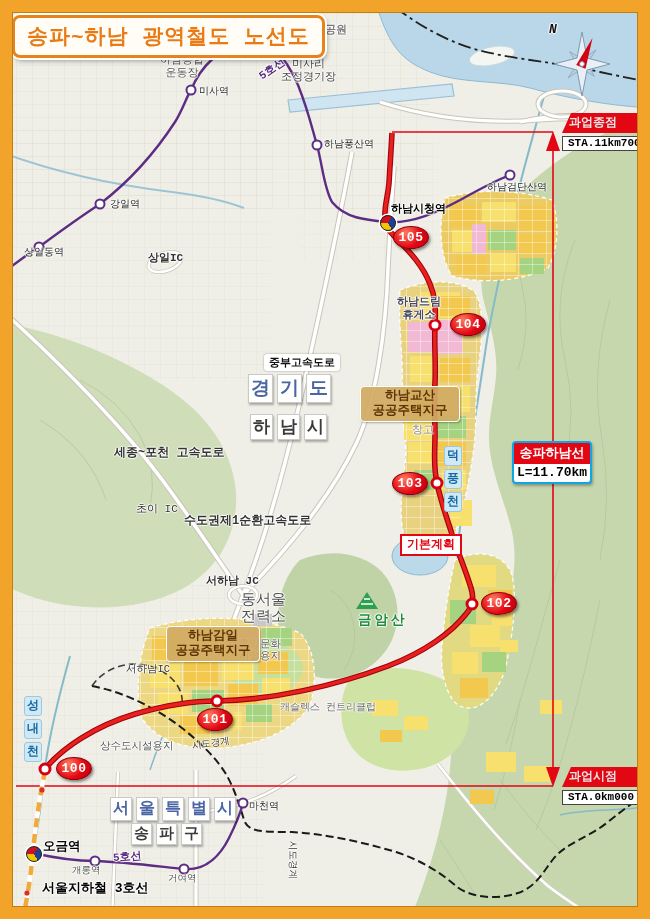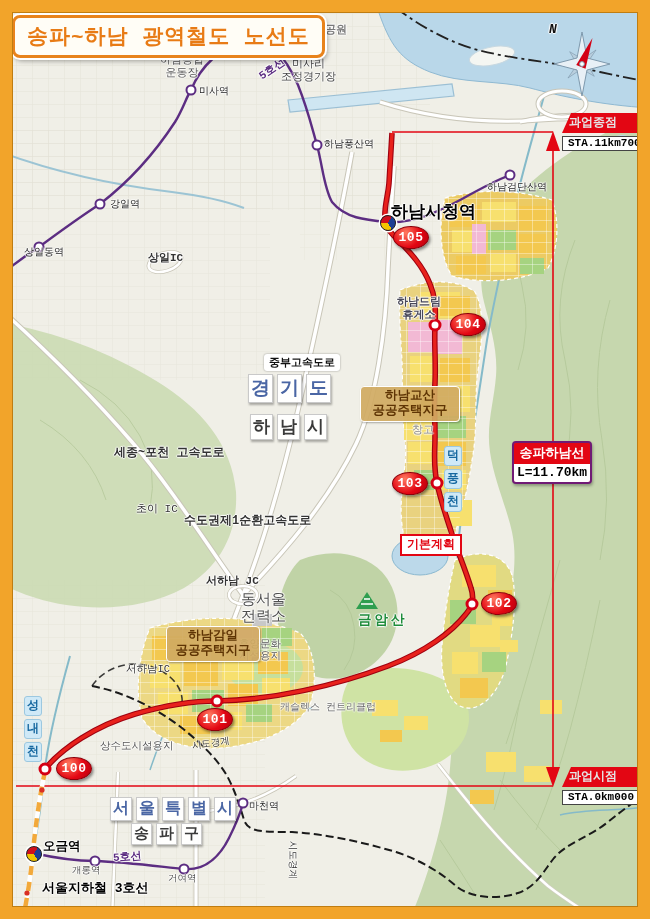--- a/index.html
+++ b/index.html
@@ -21,21 +21,21 @@
        display:flex;align-items:center;justify-content:center;
        box-shadow:1.5px 2px 3px rgba(0,0,0,.45);letter-spacing:.5px;}
   .xfer{position:absolute;z-index:29;width:14px;height:14px;border-radius:50%;
        background:conic-gradient(from -90deg,#d0101c 0 120deg,#1d3f94 0 240deg,#f2c500 0);
        border:1.5px solid #222;box-shadow:0 0 0 1.5px #fff;}
   .flag-name{background:#e30613;color:#e5e5e5;font-weight:bold;font-size:12px;padding:1px 7px 2px;
        clip-path:polygon(9px 0,100% 0,100% 100%,0 100%);text-shadow:none;}
   .flag-sta{background:#fff;border:1px solid #444;color:#000;font-weight:bold;font-size:11px;
        padding:0 5px 1px;text-shadow:none;margin-top:1px;display:inline-block;}
   .ep{position:absolute;z-index:35;}
-  .line-info{position:absolute;z-index:35;border:2px solid #701a75;border-radius:4px;overflow:hidden;
+  .line-info{position:absolute;z-index:35;border:2px solid #0ea5e9;border-radius:4px;overflow:hidden;
        width:76px;background:#be185d;box-shadow:1px 2px 3px rgba(0,0,0,.3);}
   .line-info .nm{background:#e30613;color:#fff;font-size:13px;font-weight:bold;text-align:center;padding:1px 0 2px;}
   .line-info .ln{background:#fff;color:#000;font-size:13px;font-weight:bold;text-align:center;padding:1px 0 2px;}
   .plan-box{position:absolute;z-index:30;background:#fff;border:2px solid #e30613;color:#e30613;
        font-size:12px;font-weight:bold;padding:0 5px 1px;text-shadow:none;}
   .zone-box{position:absolute;z-index:25;background:rgba(208,170,98,.92);border:1px solid #fff;
        border-radius:4px;color:#5e3404;font-weight:bold;font-size:12.5px;text-align:center;
        padding:2px 6px;line-height:1.2;text-shadow:none;white-space:pre-line;
        box-shadow:1px 1px 2px rgba(0,0,0,.3);}
   .road-box{position:absolute;z-index:22;background:#fff;border-radius:3px;color:#111;
@@ -396,21 +396,21 @@
   <div class="lbl" style="left:346px;top:613px;font-size:13.5px;font-weight:bold;color:#1f8c3b;letter-spacing:3px;margin-left:12px;">금암산</div>
 
   <div class="road-box" style="left:264px;top:354px;">중부고속도로</div>
   <div class="lbl" style="left:114px;top:447px;font-size:12px;font-weight:bold;">세종~포천 고속도로</div>
   <div class="lbl" style="left:184px;top:515px;font-size:12px;font-weight:bold;">수도권제1순환고속도로</div>
   <div class="lbl" style="left:136px;top:503px;font-size:11px;">초이 IC</div>
   <div class="lbl" style="left:206px;top:575px;font-size:11px;font-weight:bold;">서하남 JC</div>
   <div class="lbl" style="left:126px;top:663px;font-size:10.5px;">서하남IC</div>
   <div class="lbl" style="left:148px;top:252px;font-size:11px;font-weight:bold;">상일IC</div>
 
-  <div class="lbl st-bold" style="left:391px;top:203px;font-size:17px;text-align:right;">하남시청역</div>
+  <div class="lbl st-bold" style="left:391px;top:203px;font-size:11px;text-align:right;">하남시청역</div>
   <div class="lbl st" style="left:487px;top:182px;">하남검단산역</div>
   <div class="lbl st" style="left:199px;top:86px;">미사역</div>
   <div class="lbl st" style="left:324px;top:139px;">하남풍산역</div>
   <div class="lbl st" style="left:110px;top:199px;">강일역</div>
   <div class="lbl st" style="left:24px;top:247px;">상일동역</div>
   <div class="lbl st-bold" style="left:43px;top:840px;">오금역</div>
   <div class="lbl st" style="left:72px;top:866px;font-size:9.5px;color:#555;">개롱역</div>
   <div class="lbl st" style="left:168px;top:874px;font-size:9.5px;color:#555;">거여역</div>
   <div class="lbl st" style="left:249px;top:801px;">마천역</div>
 

